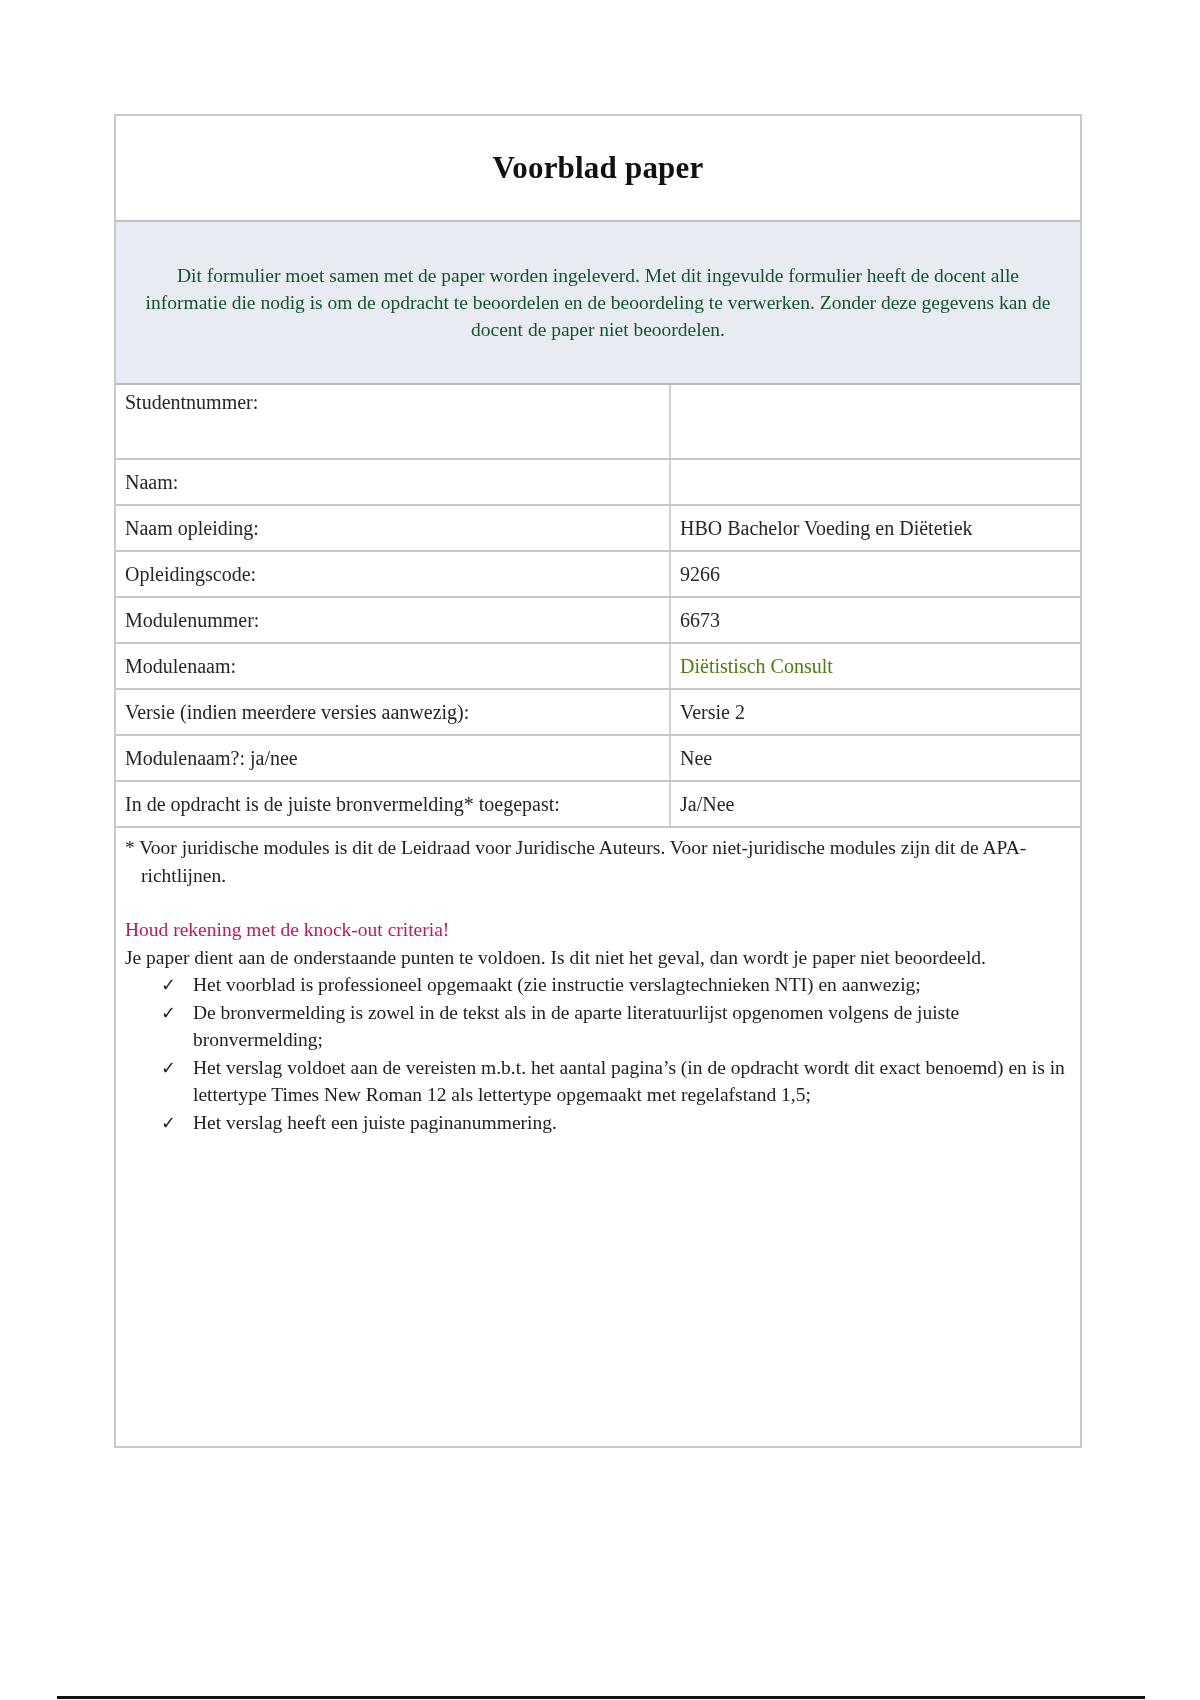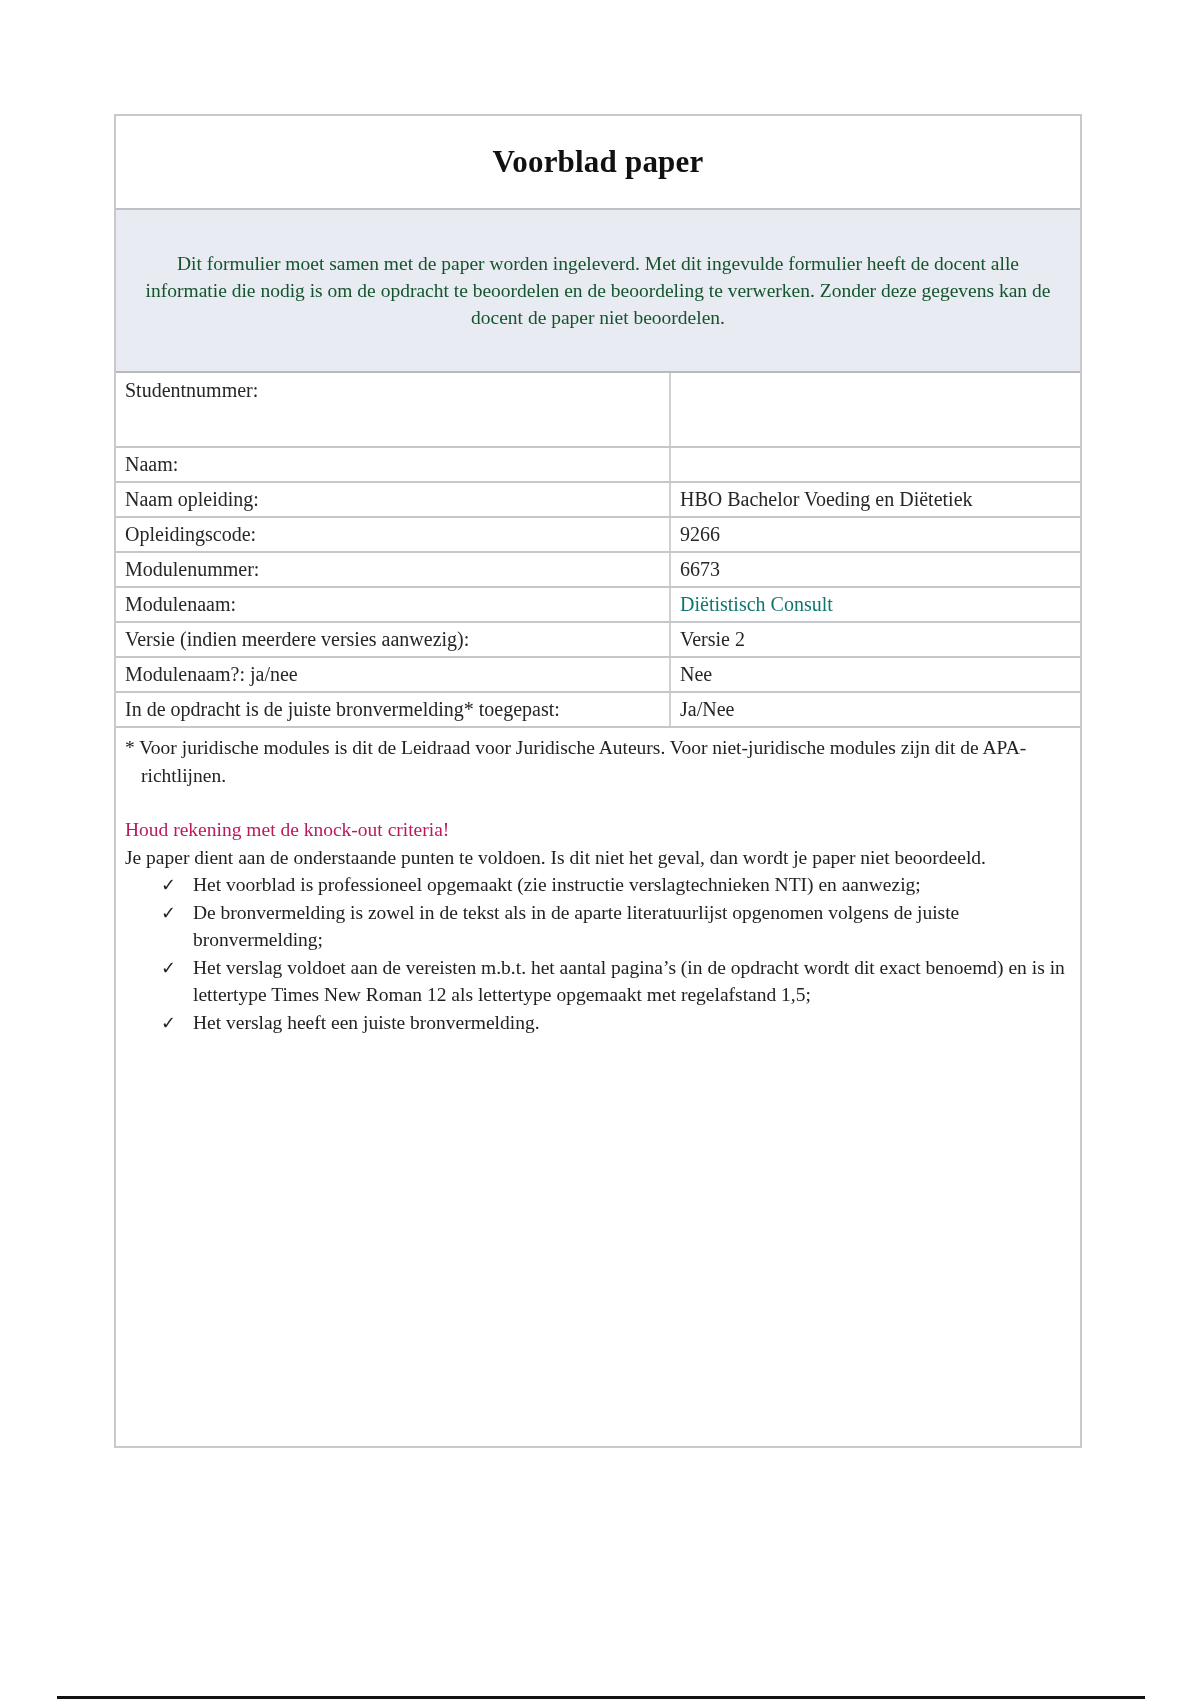--- a/index.html
+++ b/index.html
@@ -19,21 +19,21 @@
       position: absolute;
       left: 114px;
       top: 114px;
       width: 968px;
       height: 1334px;
       border: 2px solid #c9c9cc;
       box-sizing: border-box;
       background: #ffffff;
     }
     .header {
-      height: 94px;
+      height: 106px;
       display: flex;
       align-items: center;
       justify-content: center;
       border-bottom: 2px solid #bfc0c4;
       box-sizing: border-box;
       text-align: right;
     }
     .header h1 {
       margin: 0;
       font-size: 31px;
@@ -63,33 +63,33 @@
       border-collapse: collapse;
       table-layout: fixed;
     }
     table.fields td {
       border-bottom: 2px solid #c6c7ca;
       vertical-align: middle;
       padding: 0 9px;
       font-size: 20px;
       color: #262626;
       box-sizing: border-box;
-      height: 35px;
+      height: 46px;
     }
     table.fields td.label {
       width: 554px;
       border-right: 2px solid #d0d1d4;
     }
     table.fields tr.tall td {
       height: 74px;
       vertical-align: top;
       padding-top: 6px;
     }
     table.fields td.value.muted {
-      color: #0f766e;
+      color: #4d7c0f;
     }
     .notes {
       padding: 6px 9px 0 9px;
       font-size: 19.5px;
       line-height: 27.5px;
       color: #222;
     }
     .notes p { margin: 0; }
     .footnote {
       padding-left: 16px;
@@ -198,20 +198,20 @@
       <li>
         <span class="check">✓</span>
         <span>De bronvermelding is zowel in de tekst als in de aparte literatuurlijst opgenomen volgens de juiste bronvermelding;</span>
       </li>
       <li>
         <span class="check">✓</span>
         <span>Het verslag voldoet aan de vereisten m.b.t. het aantal pagina’s (in de opdracht wordt dit exact benoemd) en is in lettertype Times New Roman 12 als lettertype opgemaakt met regelafstand 1,5;</span>
       </li>
       <li>
         <span class="check">✓</span>
-        <span>Het verslag heeft een juiste bronvermelding.</span>
+        <span>Het verslag heeft een juiste paginanummering.</span>
       </li>
     </ul>
 
   </div>
 </div>
 
 <div class="bottom-rule"></div>
 
 </body></html>

